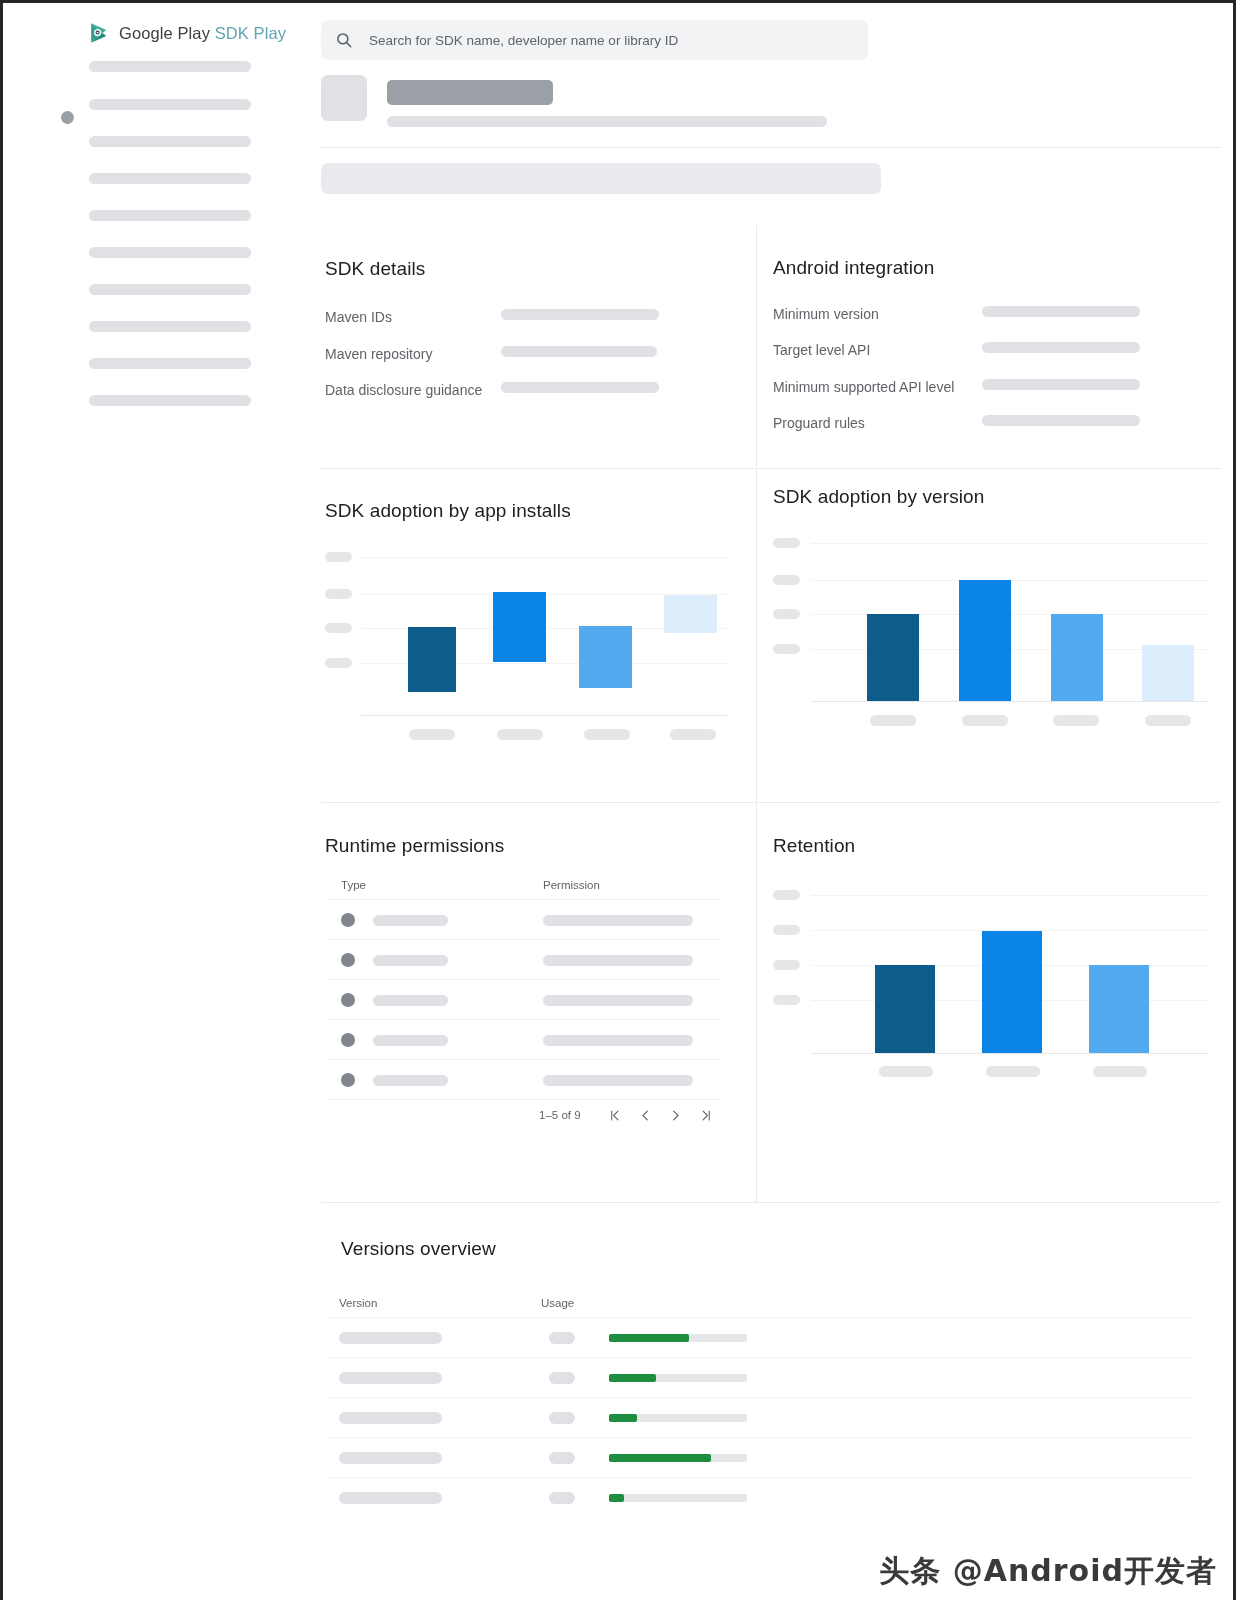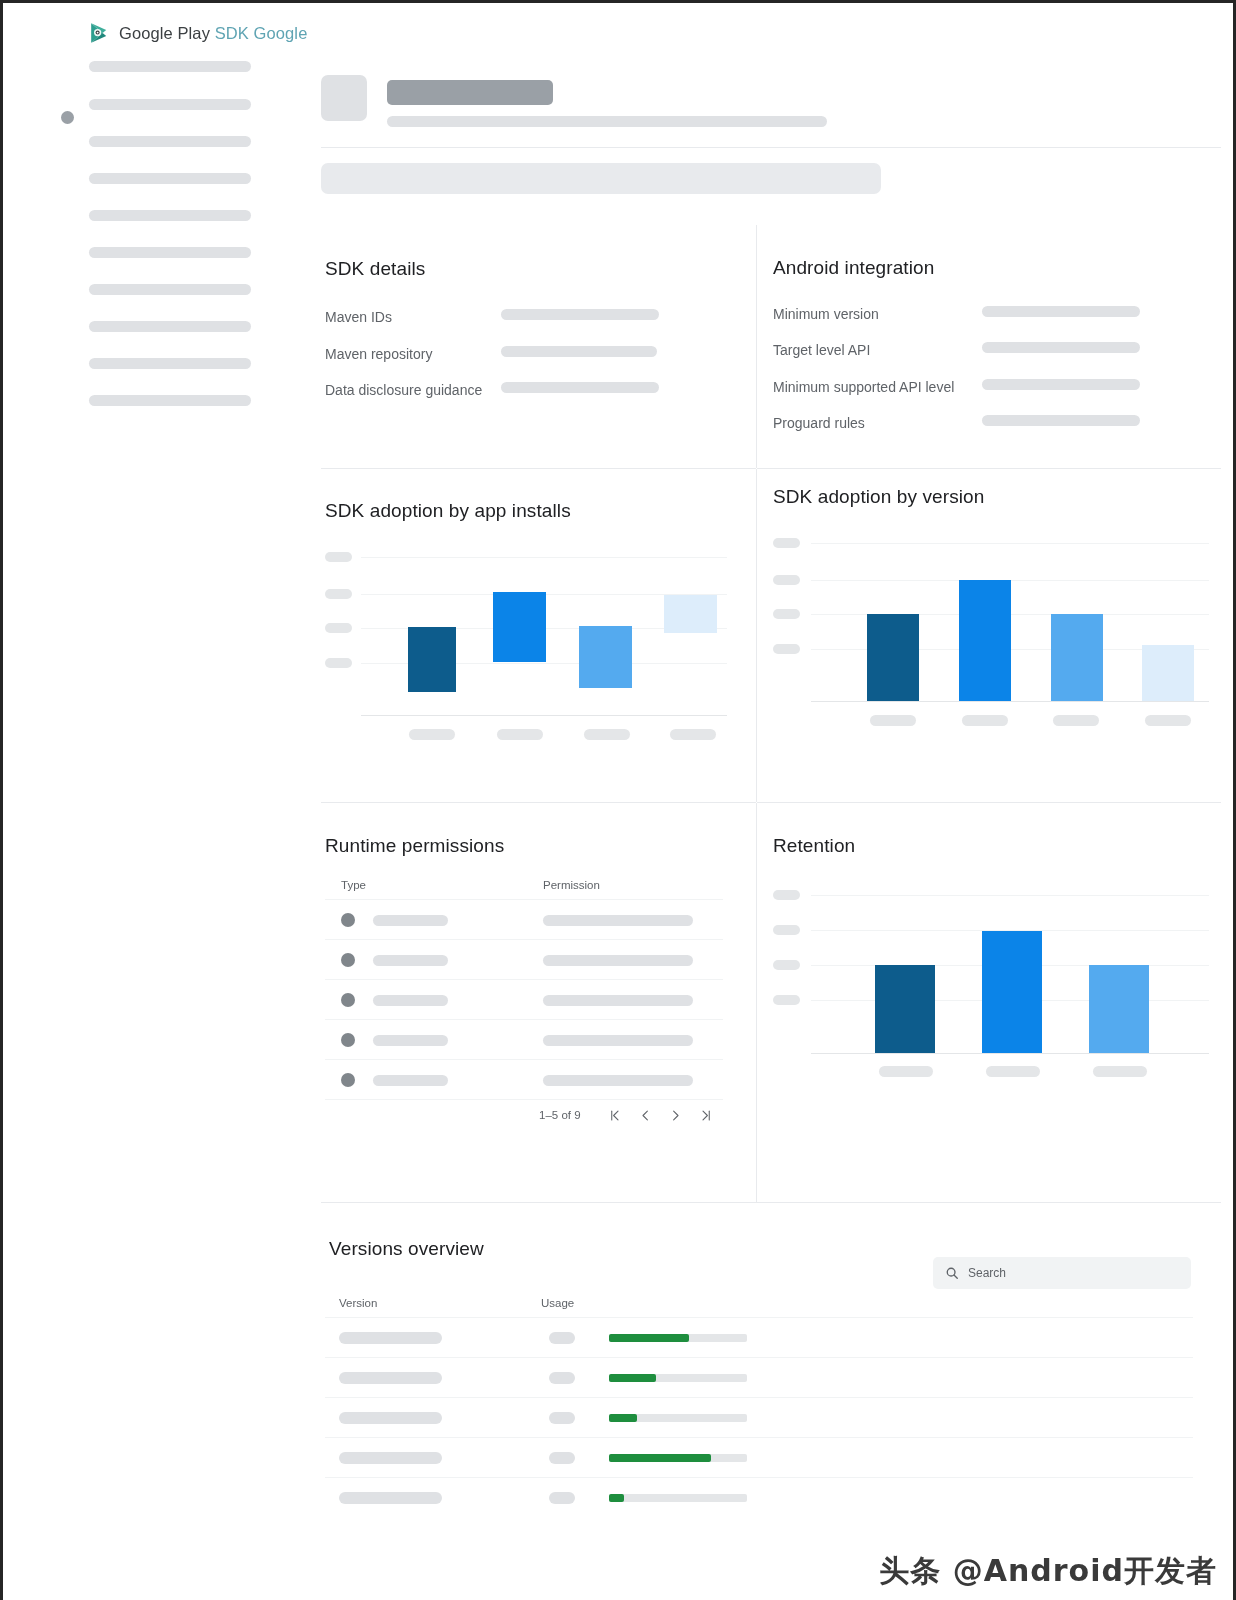--- a/index.html
+++ b/index.html
@@ -115,23 +115,32 @@
         <svg width="24" height="24" viewBox="0 0 24 24">
           <path d="M3.2 2.3 L3.2 21.7 L14.6 12.0 Z" fill="#2e9e8f"></path>
           <path d="M3.2 2.3 L14.6 12.0 L18.2 8.9 Z" fill="#3fae9b"></path>
           <path d="M3.2 21.7 L14.6 12.0 L18.2 15.1 Z" fill="#20887c"></path>
           <circle cx="9.6" cy="11.6" r="3.6" fill="#ffffff" opacity="0.92"></circle>
           <circle cx="9.6" cy="11.6" r="2.0" fill="#3c4043"></circle>
           <circle cx="9.6" cy="11.6" r="0.9" fill="#ffffff"></circle>
         </svg>
       </span>
       <span class="brand-text"><span>Google Play</span>
-        <span class="accent">SDK Google</span></span>
+        <span class="accent">SDK Play</span></span>
     </div>
 
+    <div class="searchbar">
+      <span class="ic">
+        <svg width="18" height="18" viewBox="0 0 24 24" fill="none" stroke="#5f6368" stroke-width="2.1">
+          <circle cx="10.5" cy="10.5" r="6.6"></circle>
+            <line x1="15.4" y1="15.4" x2="21" y2="21" stroke-linecap="round"></line>
+        </svg>
+      </span>
+      <span class="ph">Search for SDK name, developer name or library ID</span>
+    </div>
   </div>
 
   <div class="rail">
     <div class="rail-dot"></div>
     <span class="sk rail-row" style="top:8px"></span>
     <span class="sk rail-row" style="top:46px"></span>
     <span class="sk rail-row" style="top:83px"></span>
     <span class="sk rail-row" style="top:120px"></span>
     <span class="sk rail-row" style="top:157px"></span>
     <span class="sk rail-row" style="top:194px"></span>
@@ -349,31 +358,22 @@
           <div class="bar" style="left:215px; top:58px; width:60px; height:122px; background:#0b84e8;"></div>
           <div class="bar" style="left:322px; top:92px; width:60px; height:88px; background:#54aaef;"></div>
 
           <span class="sk-soft xpill" style="left:112px; top:193px; width:54px;"></span>
           <span class="sk-soft xpill" style="left:219px; top:193px; width:54px;"></span>
           <span class="sk-soft xpill" style="left:326px; top:193px; width:54px;"></span>
         </div>
       </div>
 
       <div class="gcell" style="left:0px; top:978px; width:900px; height:310px;">
-        <div class="card-title" style="position:absolute; left:8px; top:35px;">Versions overview</div>
-
-        <div class="vsearch" style="left:612px; top:54px;">
-          <span class="ic">
-            <svg width="14" height="14" viewBox="0 0 24 24" fill="none" stroke="#5f6368" stroke-width="2.3">
-              <circle cx="10.5" cy="10.5" r="6.6"></circle>
-                <line x1="15.4" y1="15.4" x2="21" y2="21" stroke-linecap="round"></line>
-            </svg>
-          </span>
-          <span class="ph">Search</span>
-        </div>
+        <div class="card-title" style="position:absolute; left:20px; top:35px;">Versions overview</div>
+
 
         <span class="th" style="left:18px; top:94px;">Version</span>
         <span class="th" style="left:220px; top:94px;">Usage</span>
         <div class="vrow-line" style="left:4px; top:114px; width:868px;"></div>
 
         <div style="position:absolute; left:0px; top:115px; width:872px; height:40px;">
           <span class="sk" style="position:absolute; left:18px; top:14px; width:103px; height:12px;"></span>
           <span class="sk" style="position:absolute; left:228px; top:14px; width:26px; height:12px;"></span>
           <div class="track" style="left:288px; top:16px; width:138px;">
             <div class="fill" style="width:58%;"></div>

